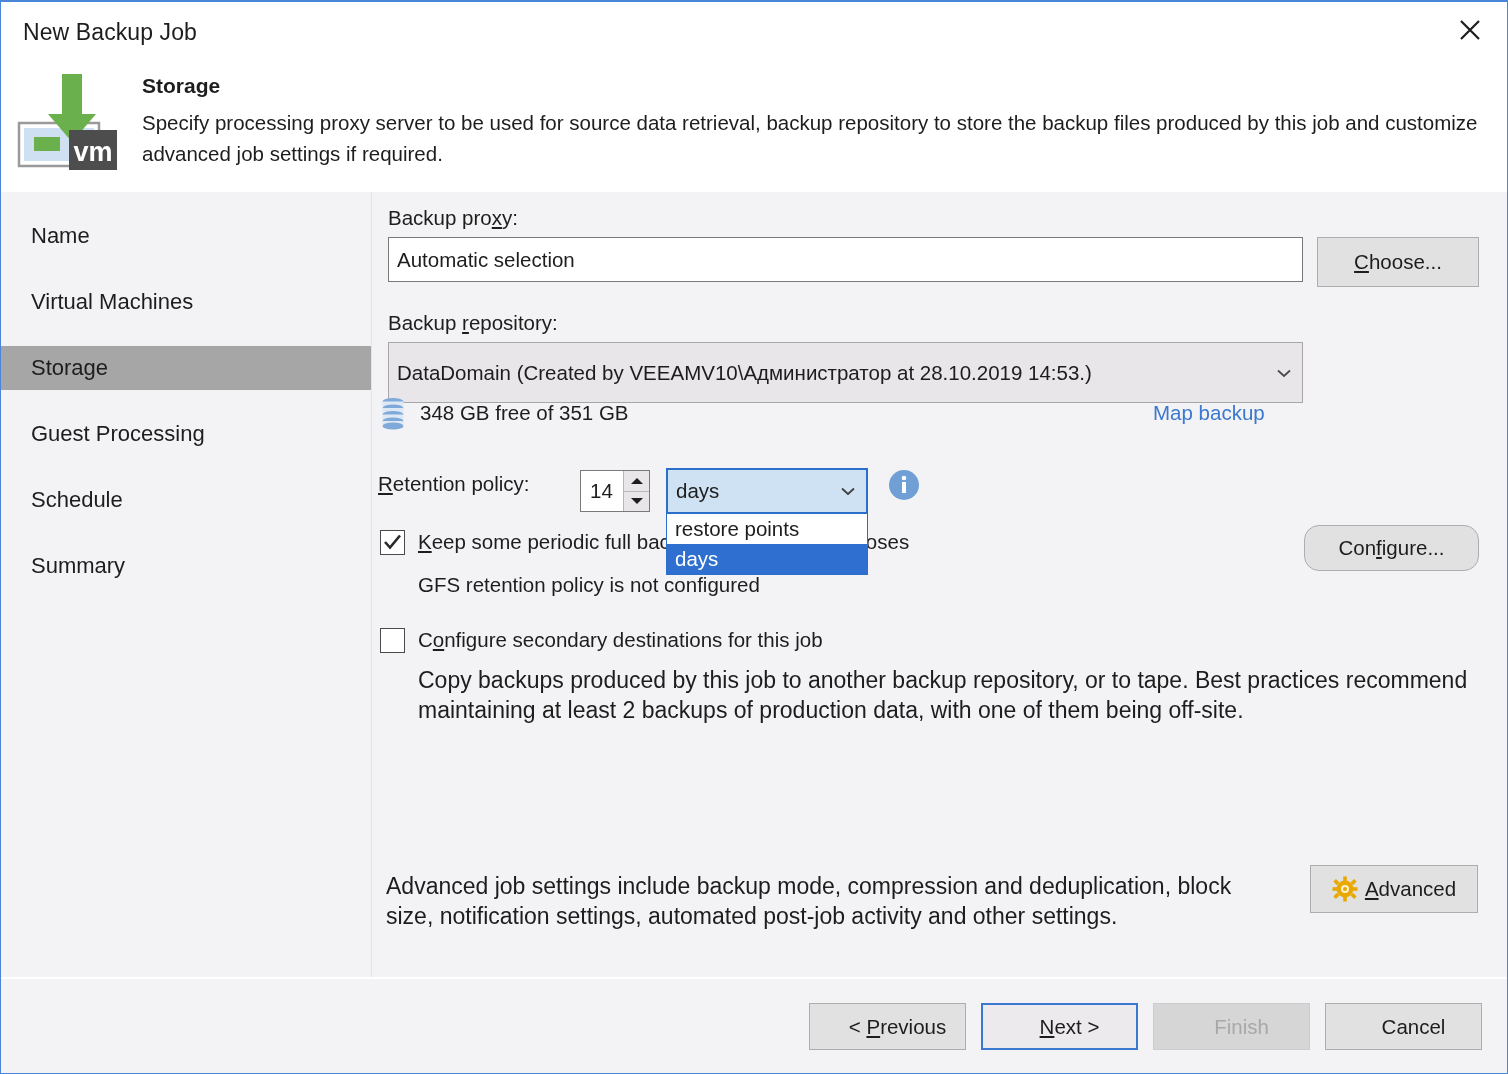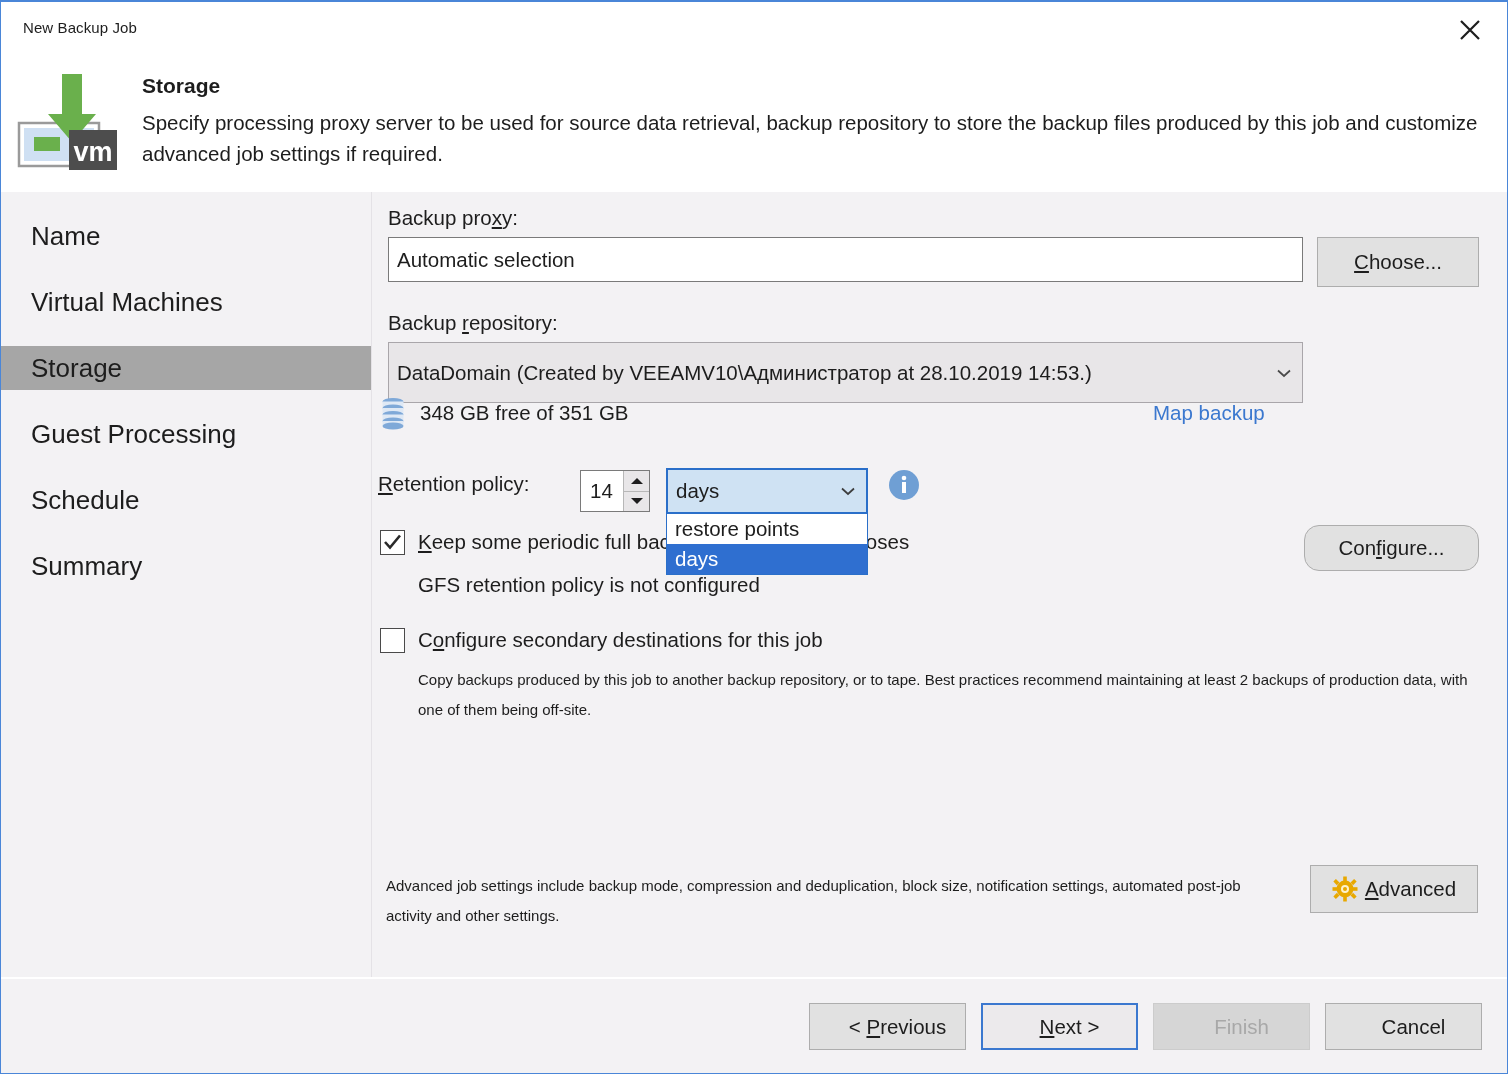--- a/index.html
+++ b/index.html
@@ -20,21 +20,21 @@
   }
 
   
   #titlebar {
     position: absolute; left: 0; top: 0;
     width: 100%; height: 58px;
     background: #ffffff;
   }
   #title-text {
     position: absolute; left: 22px; top: 17px;
-    font-size: 15px; color: #1d1d1d;
+    font-size: 23px; color: #1d1d1d;
     letter-spacing: .1px;
   }
   #close-btn {
     position: absolute; right: 6px; top: 4px;
     width: 62px; height: 48px;
     display: flex; align-items: center; justify-content: center;
     cursor: pointer;
   }
   #close-btn svg { display:block; }
 
@@ -70,21 +70,21 @@
     width: 371px; height: 100%;
     background: #f3f2f4;
     border-right: 1px solid #e4e2e6;
     padding-top: 22px;
     flex: none;
   }
   .nav-item {
     height: 44px;
     line-height: 44px;
     padding-left: 30px;
-    font-size: 26px;
+    font-size: 22px;
     color: #1d1d1d;
     margin-bottom: 22px;
     cursor: pointer;
     white-space: nowrap;
   }
   .nav-item.active {
     background: #a6a6a6;
   }
 
   #content {
@@ -126,21 +126,21 @@
     background: #e1e1e1;
     border: 1px solid #adadad;
     font-size: 20.5px; color: #1d1d1d;
     display: flex; align-items: center; justify-content: center;
     cursor: pointer;
     white-space: nowrap;
   }
 
   .infotext {
     position: absolute;
-    font-size: 15px; color: #1d1d1d;
+    font-size: 23px; color: #1d1d1d;
     line-height: 30px;
   }
   .linktext {
     position: absolute;
     font-size: 20.5px; color: #3b78cf;
     cursor: pointer; white-space: nowrap;
   }
 
   
   #spin-wrap {

